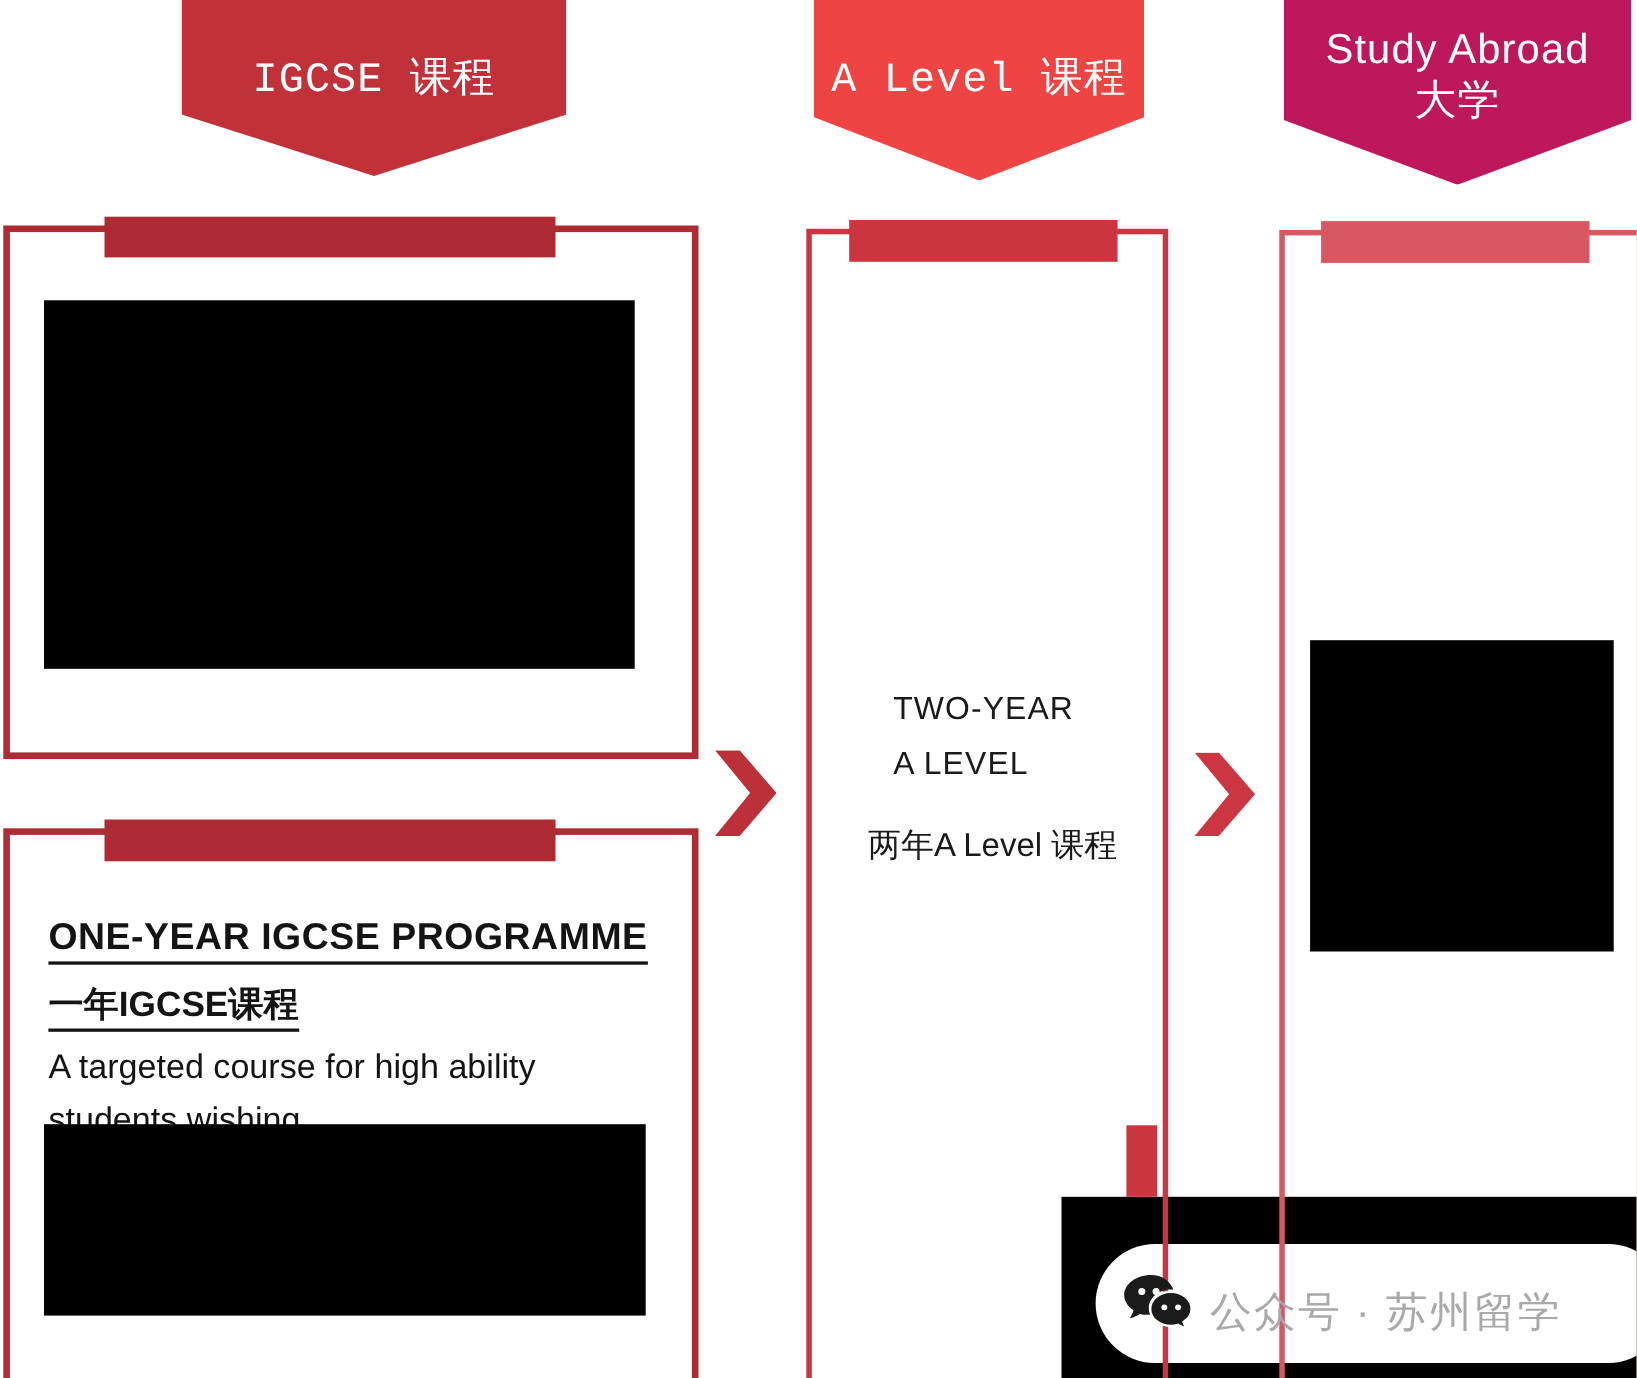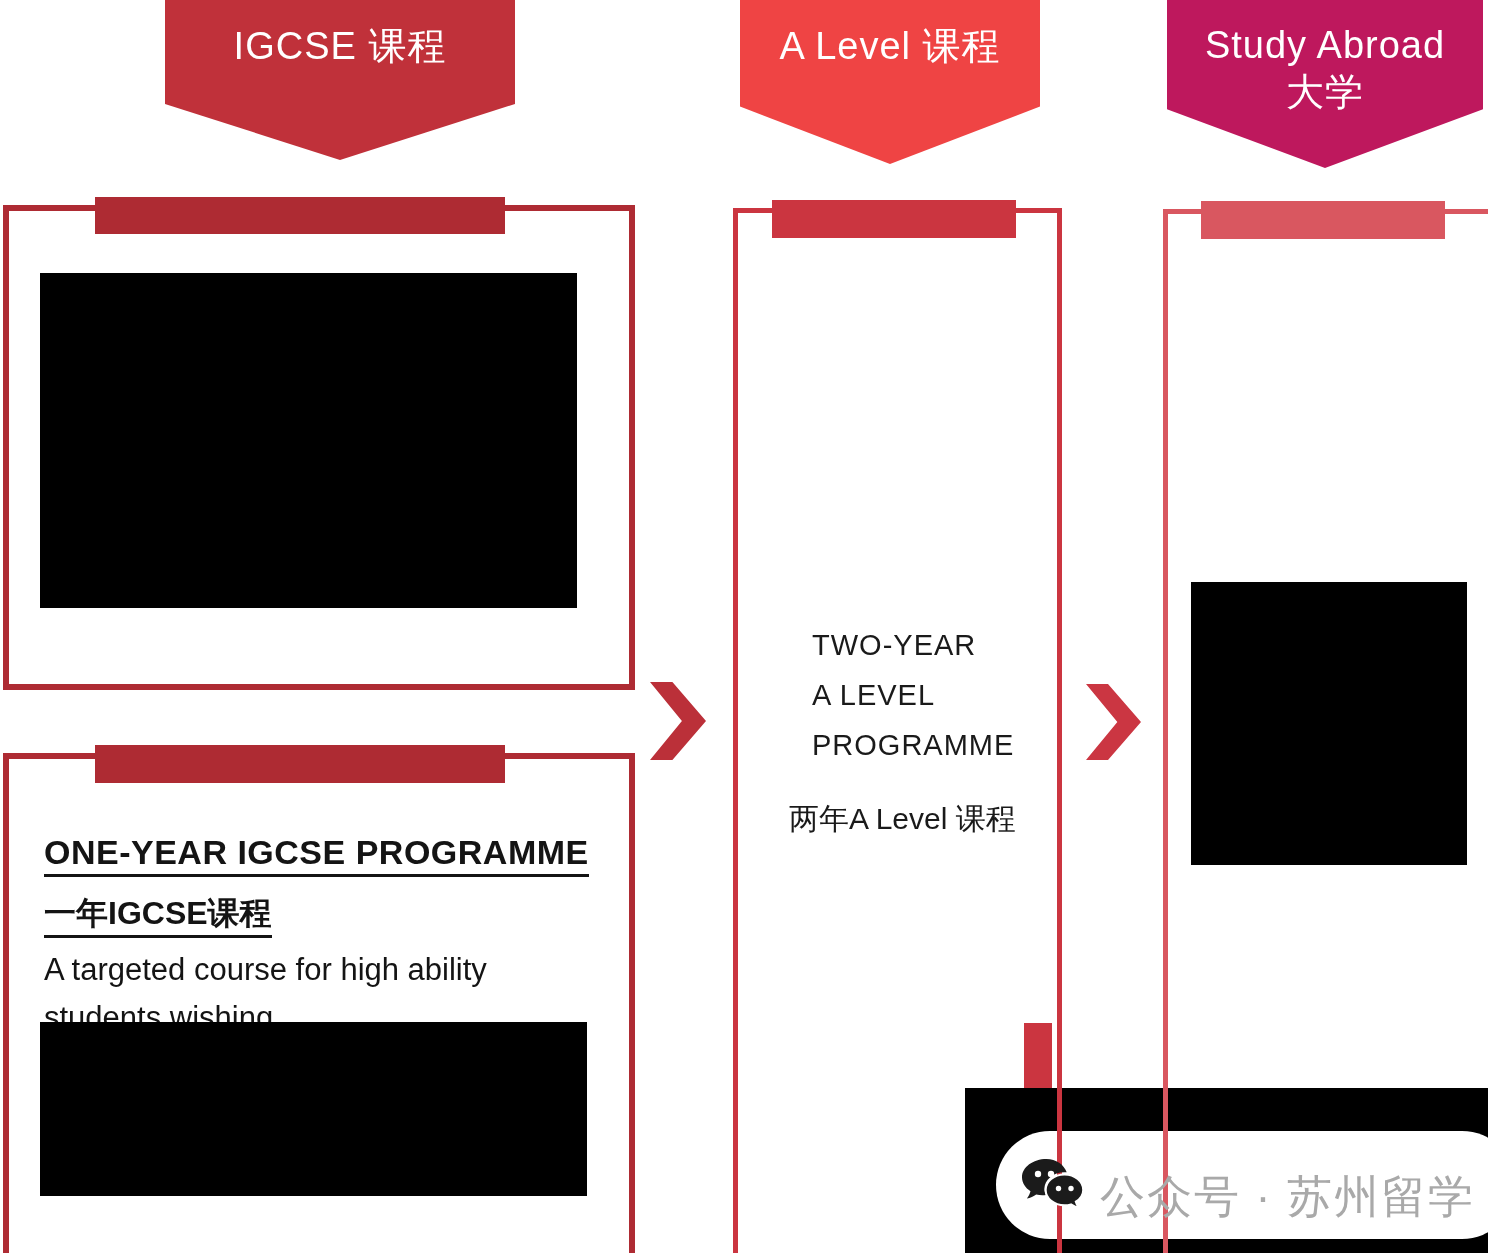--- a/index.html
+++ b/index.html
@@ -15,21 +15,21 @@
   
   .banner{
     position:absolute;top:0;
     clip-path:polygon(0 0,100% 0,100% 65%,50% 100%,0 65%);
     color:#ffffff;text-align:center;
     z-index:20;
   }
   .banner-1{left:165px;width:350px;height:160px;background:#c0313a;}
   .banner-2{left:740px;width:300px;height:164px;background:#ef4444;}
   .banner-3{left:1167px;width:316px;height:168px;background:#be185d;}
-  .banner-label{padding-top:24px;font-size:38px;letter-spacing:1px;line-height:44px;}
+  .banner-label{padding-top:52px;font-size:38px;letter-spacing:1px;line-height:44px;font-family:Liberation Mono, monospace;}
   .banner-label-2line{padding-top:22px;font-size:38px;letter-spacing:1px;line-height:47px;}
 
   
   .panel{position:absolute;border-style:solid;background:transparent;z-index:20;}
   .panel-left{border-width:6px;border-color:#ae2b33;}
   .panel-mid{border-width:5px;border-color:#cb3540;}
   .panel-right{border-width:5px;border-color:#d95760;}
   .panel-1{left:3px;top:205px;width:620px;height:473px;}
   .panel-2{left:3px;top:753px;width:620px;height:497px;}
   .panel-3{left:733px;top:208px;width:319px;height:1040px;}
@@ -66,21 +66,21 @@
     position:absolute;z-index:20;
     clip-path:polygon(0 0,40% 0,100% 50%,40% 100%,0 100%,57% 50%);
   }
   .chevron-1{left:650px;top:682px;width:56px;height:78px;background:#bb3039;}
   .chevron-2{left:1086px;top:684px;width:55px;height:76px;background:#cb3642;}
 
   
   .wm-black{left:965px;top:1088px;width:523px;height:165px;background:#000000;z-index:8;}
   .wm-blob{left:996px;top:1131px;width:520px;height:108px;background:#ffffff;border-radius:54px;z-index:12;}
   .wm-icon{left:1021px;top:1158px;width:70px;height:54px;z-index:30;}
-  .wm-label{left:1100px;top:1167px;width:380px;font-size:45px;letter-spacing:2px;color:#a9a9a9;z-index:30;white-space:nowrap;}
+  .wm-label{left:1100px;top:1167px;width:380px;font-size:38px;letter-spacing:2px;color:#a9a9a9;z-index:30;white-space:nowrap;}
 </style>
 </head>
 <body>
 
 <div class="canvas">
 
   <div class="banner banner-1">
     <div class="banner-label">IGCSE 课程</div>
   </div>
   <div class="banner banner-2">
@@ -109,21 +109,20 @@
   </div>
   <div class="blackblock black-2"></div>
   <div class="panel panel-left panel-2"></div>
   <div class="tab tab-2"></div>
 
   <div class="chevron chevron-1"></div>
 
   <div class="abs alevel-text">
     <div class="a-line">TWO-YEAR</div>
     <div class="a-line">A LEVEL</div>
-    <div class="a-line">PROGRAMME</div>
     <div class="a-line-cn">两年A Level 课程</div>
   </div>
   <div class="abs red-block"></div>
   <div class="panel panel-mid panel-3"></div>
   <div class="tab tab-3"></div>
 
   <div class="chevron chevron-2"></div>
 
   <div class="blackblock black-3"></div>
   <div class="panel panel-right panel-4"></div>

